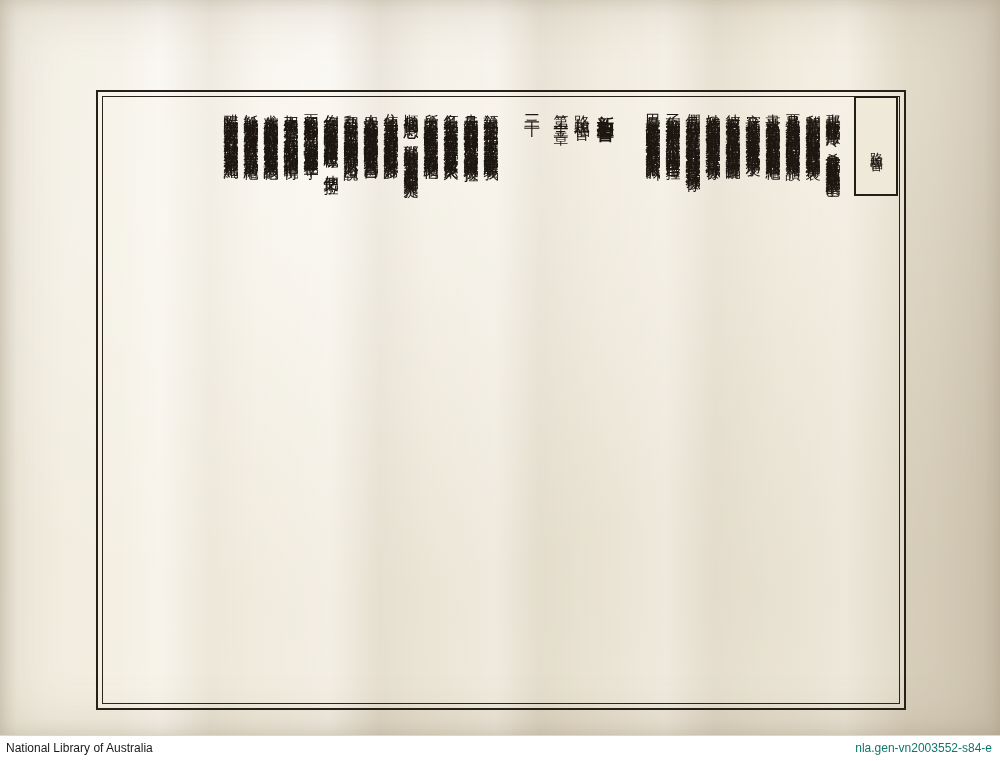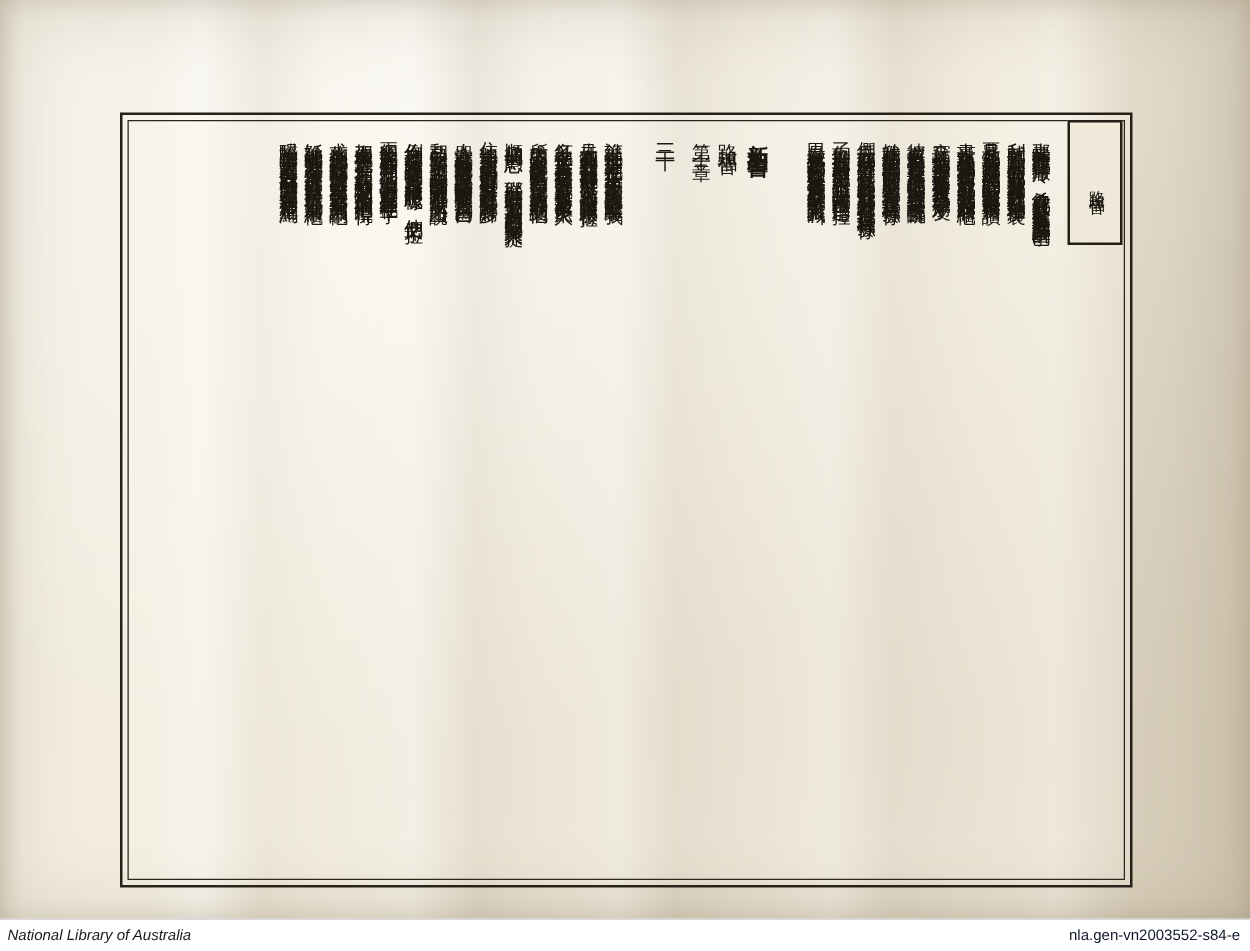--- a/index.html
+++ b/index.html
@@ -170,28 +170,27 @@
     background: #ffffff;
     border-top: 1px solid #d8d8d8;
   }
   .footer .left {
     position: absolute;
     left: 6px;
     top: 5px;
     font-size: 12px;
     color: #1a1a1a;
     font-family: "Liberation Sans", sans-serif;
-    font-style: italic;
   }
   .footer .right {
     position: absolute;
     right: 8px;
     top: 5px;
     font-size: 12px;
-    color: #0f172a;
+    color: #0f766e;
     font-family: "Liberation Sans", sans-serif;
   }
 </style>
 </head>
 <body>
 
 <div id="page">
 
   <div class="paper-bg"></div>
   <div class="wrinkles"></div>

